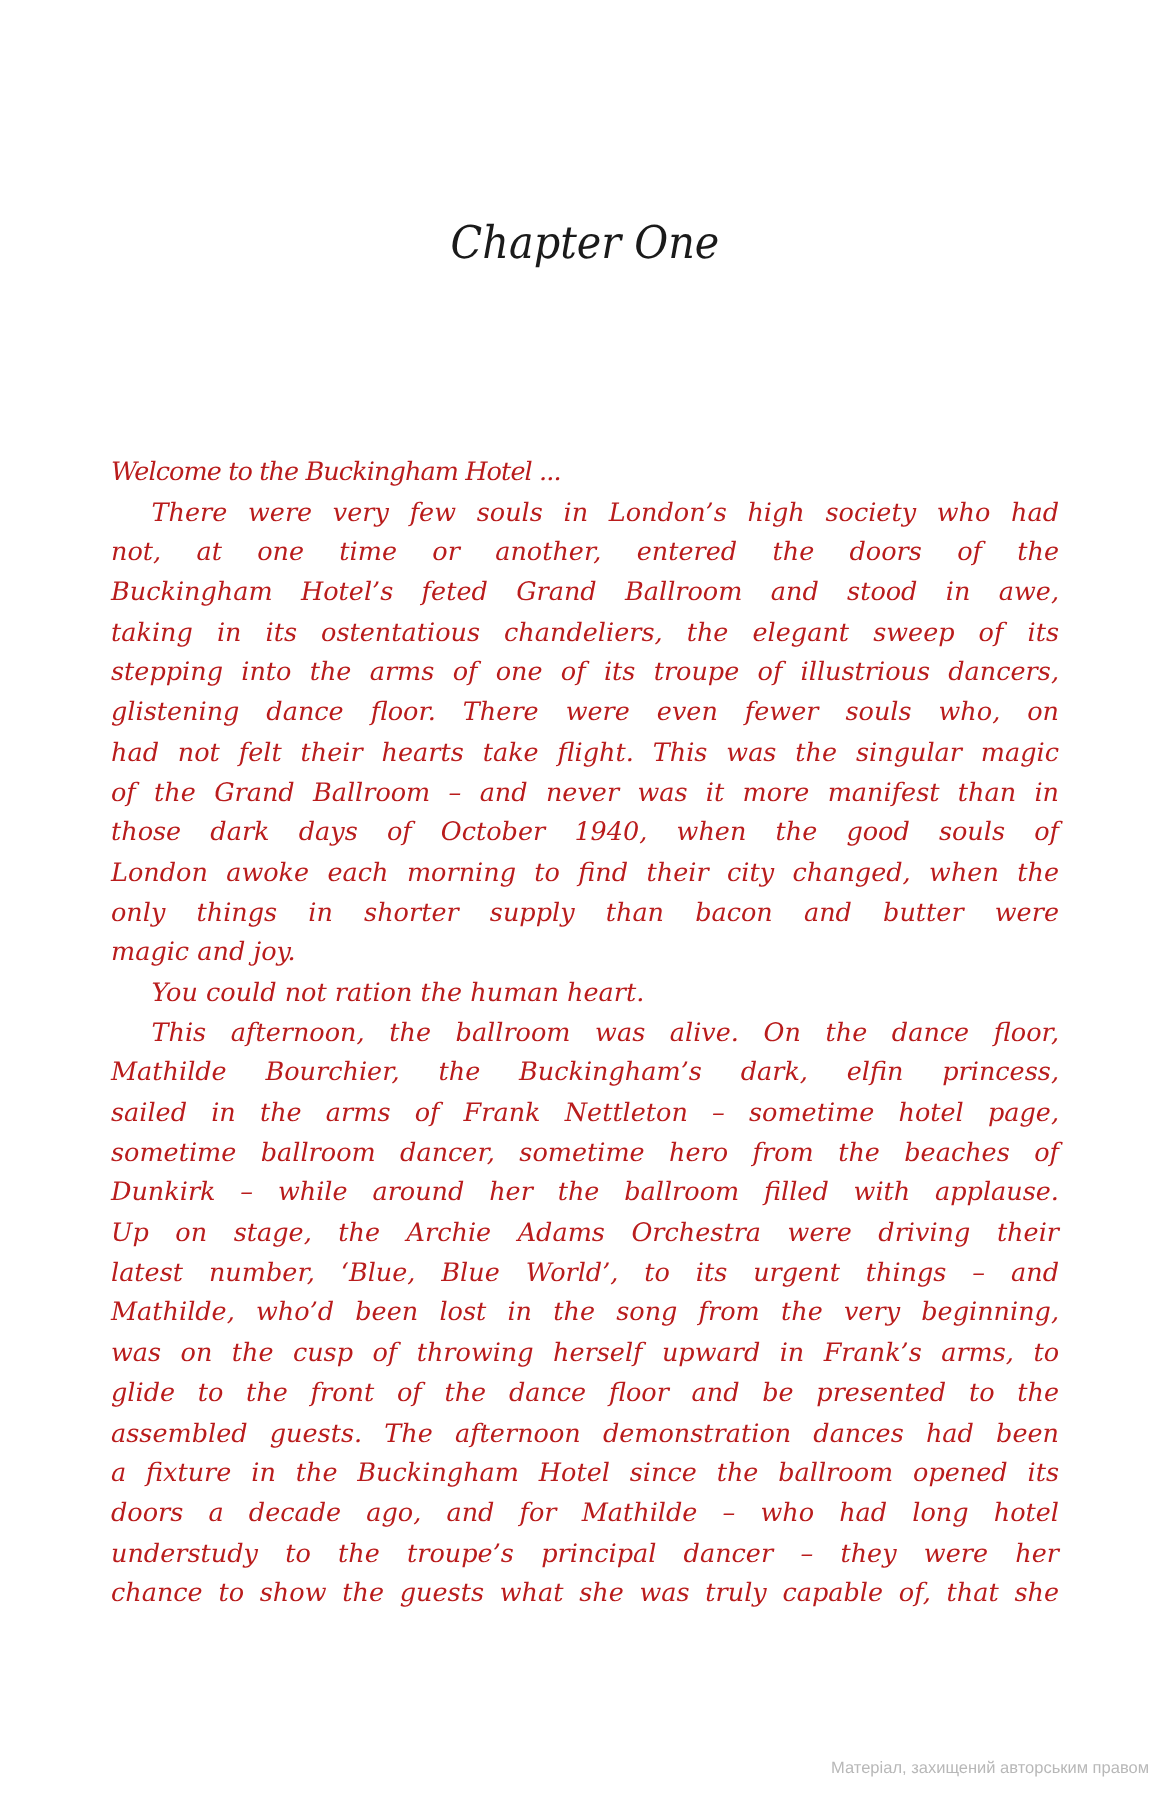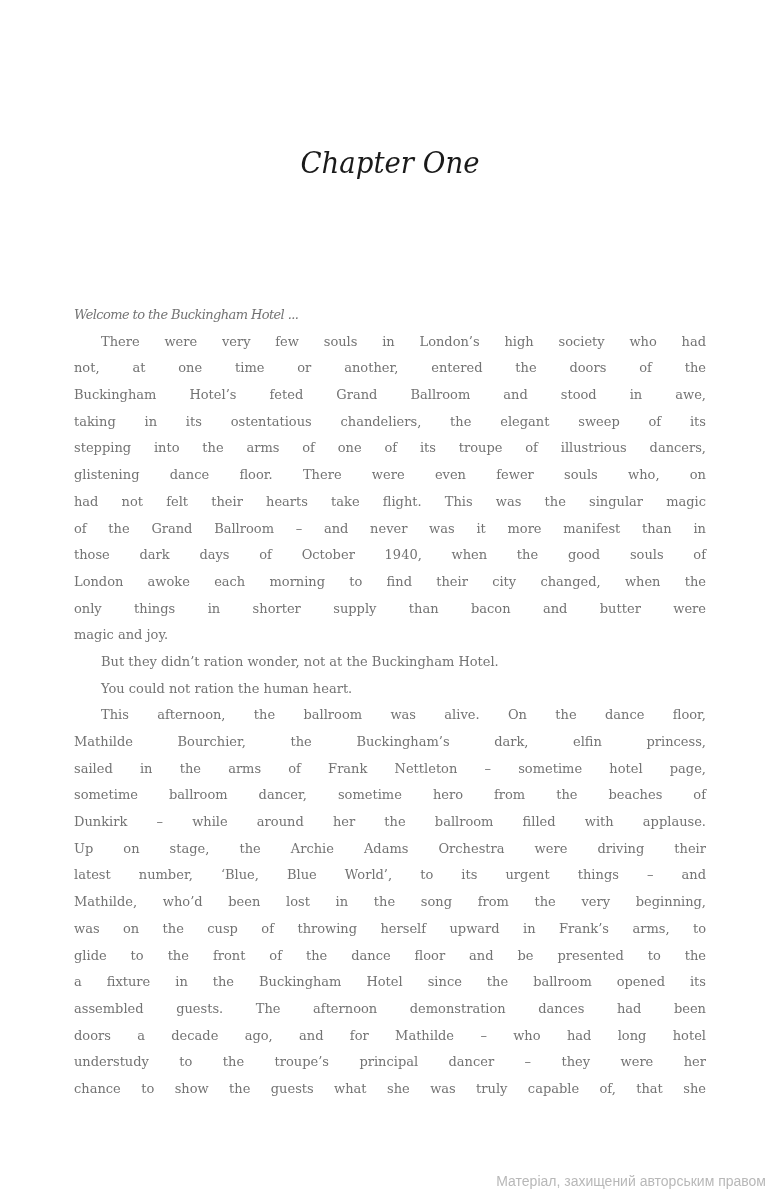--- a/index.html
+++ b/index.html
@@ -11,33 +11,34 @@
   .chapter-title {
     position: absolute; left: 0; width: 780px; top: 143px;
     text-align: center;
     font-family: "DejaVu Serif", serif; font-style: italic;
     font-size: 30px; line-height: 40px; color: #1a1a1a;
     transform: scaleX(0.92); transform-origin: center;
   }
   .text-block {
     position: absolute; left: 74px; top: 302px; width: 632px;
     font-family: "DejaVu Serif", serif;
-    font-size: 13px; line-height: 26.7px; color: #737373;
+    font-size: 17px; line-height: 26.7px; color: #b91c1c;
   }
   .line {
     display: block; height: 26.7px; white-space: nowrap;
     text-align: justify; text-align-last: justify;
     overflow: visible;
+    font-style: italic;
   }
   .line.last { text-align-last: left; }
   .line.indent { padding-left: 27px; }
   .line.opener { font-style: italic; text-align-last: left; letter-spacing: -0.6px; }
   .watermark {
     position: absolute; right: 14px; top: 1173px;
-    font-family: "Liberation Sans", sans-serif; font-size: 14px;
+    font-family: "Liberation Sans", sans-serif; font-size: 11px;
     color: #b8b8b8;
   }
 </style>
 </head>
 <body>
 
 <div class="page">
   <div class="chapter-title">Chapter One</div>
 
   <div class="text-block">
@@ -48,34 +49,33 @@
         <span class="line">Buckingham Hotel’s feted Grand Ballroom and stood in awe,</span>
         <span class="line">taking in its ostentatious chandeliers, the elegant sweep of its</span>
         <span class="line">stepping into the arms of one of its troupe of illustrious dancers,</span>
         <span class="line">glistening dance floor. There were even fewer souls who, on</span>
         <span class="line">had not felt their hearts take flight. This was the singular magic</span>
         <span class="line">of the Grand Ballroom – and never was it more manifest than in</span>
         <span class="line">those dark days of October 1940, when the good souls of</span>
         <span class="line">London awoke each morning to find their city changed, when the</span>
         <span class="line">only things in shorter supply than bacon and butter were</span>
         <span class="line last">magic and joy.</span>
-        <span class="line indent last">But they didn’t ration wonder, not at the Buckingham Hotel.</span>
         <span class="line indent last">You could not ration the human heart.</span>
         <span class="line indent">This afternoon, the ballroom was alive. On the dance floor,</span>
         <span class="line">Mathilde Bourchier, the Buckingham’s dark, elfin princess,</span>
         <span class="line">sailed in the arms of Frank Nettleton – sometime hotel page,</span>
         <span class="line">sometime ballroom dancer, sometime hero from the beaches of</span>
         <span class="line">Dunkirk – while around her the ballroom filled with applause.</span>
         <span class="line">Up on stage, the Archie Adams Orchestra were driving their</span>
         <span class="line">latest number, ‘Blue, Blue World’, to its urgent things – and</span>
         <span class="line">Mathilde, who’d been lost in the song from the very beginning,</span>
         <span class="line">was on the cusp of throwing herself upward in Frank’s arms, to</span>
         <span class="line">glide to the front of the dance floor and be presented to the</span>
+        <span class="line">assembled guests. The afternoon demonstration dances had been</span>
         <span class="line">a fixture in the Buckingham Hotel since the ballroom opened its</span>
-        <span class="line">assembled guests. The afternoon demonstration dances had been</span>
         <span class="line">doors a decade ago, and for Mathilde – who had long hotel</span>
         <span class="line">understudy to the troupe’s principal dancer – they were her</span>
         <span class="line">chance to show the guests what she was truly capable of, that she</span>
       </div>
   </div>
 
   <div class="watermark">Матеріал, захищений авторським правом</div>
 </div>
 
 </body></html>

